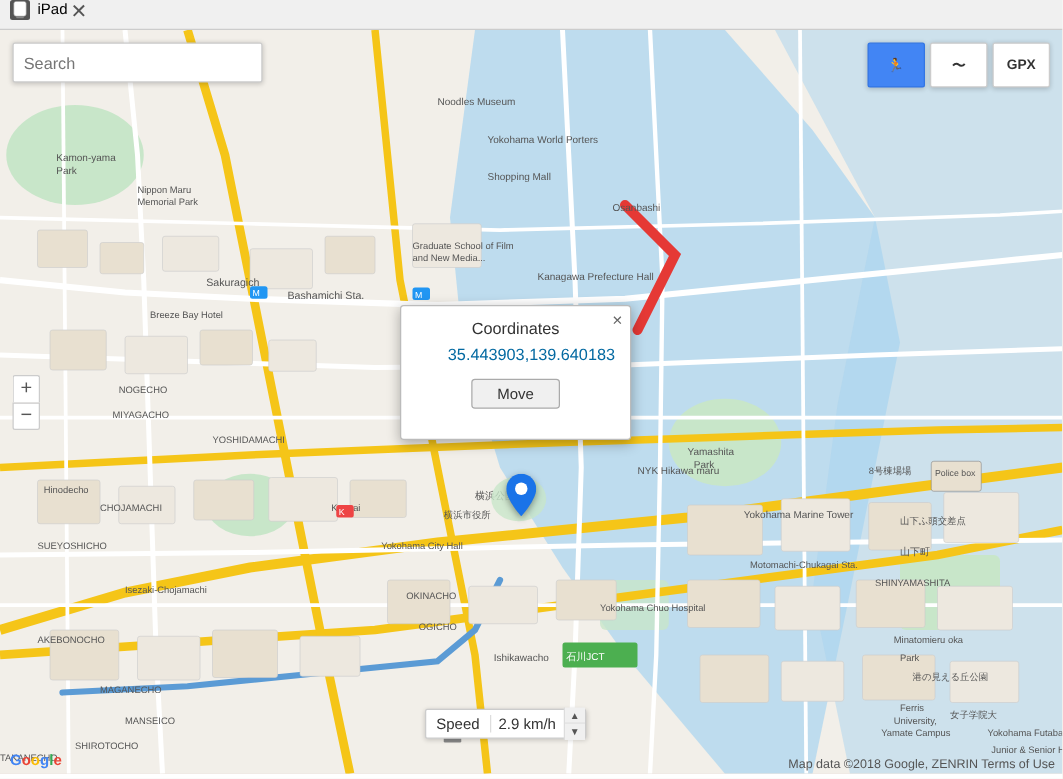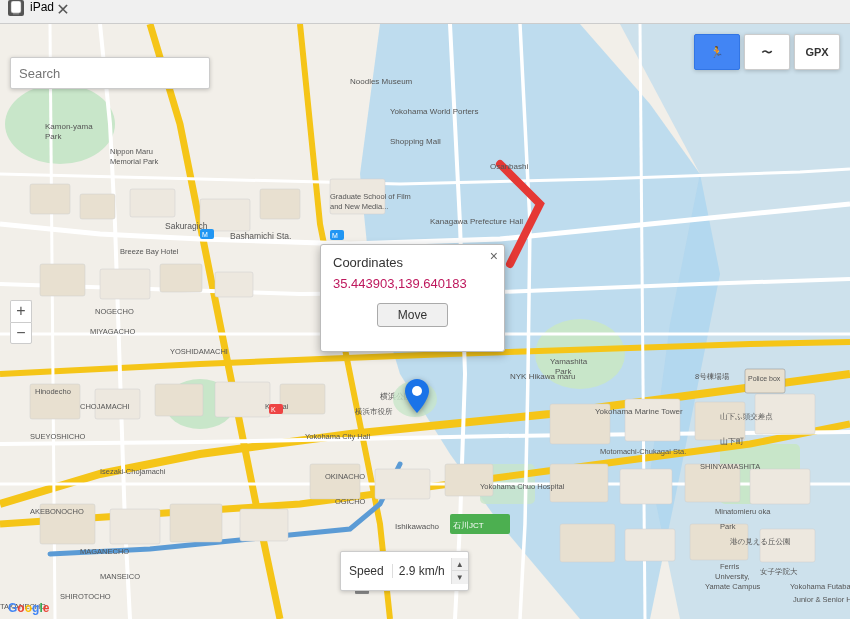--- a/index.html
+++ b/index.html
@@ -59,21 +59,20 @@
       width: 200px;
       height: 32px;
       background: white;
       border: 1px solid #ccc;
       border-radius: 2px;
       display: flex;
       align-items: center;
       padding: 0 8px;
       z-index: 10;
       box-shadow: 0 1px 4px rgba(0,0,0,0.2);
-      margin-top: 23px;
     }
     #search-input {
       border: none;
       outline: none;
       font-size: 13px;
       color: #777;
       width: 100%;
       background: transparent;
     }
 
@@ -125,27 +124,27 @@
       color: #666;
       background: none;
       border: none;
       line-height: 1;
     }
     #popup-title {
       font-size: 13px;
       font-weight: normal;
       color: #333;
       margin-bottom: 6px;
-      text-align: left;
+      text-align: center;
     }
     #popup-coords {
       font-size: 13px;
-      color: #be185d;
+      color: #0369a1;
       margin-bottom: 10px;
-      text-align: left;
+      text-align: right;
     }
     #popup-move-btn {
       display: block;
       margin: 12px auto;
       padding: 4px 20px;
       background: #f0f0f0;
       border: 1px solid #aaa;
       border-radius: 3px;
       cursor: pointer;
       font-size: 12px;
@@ -164,21 +163,21 @@
       position: absolute;
       bottom: 28px;
       left: 340px;
       display: flex;
       align-items: center;
       z-index: 10;
       background: white;
       border: 1px solid #ccc;
       border-radius: 2px;
       box-shadow: 0 1px 4px rgba(0,0,0,0.2);
-      height: 40px;
+      height: 24px;
     }
     #speed-label {
       padding: 0 8px;
       font-size: 12px;
       color: #333;
       border-right: 1px solid #ddd;
     }
     #speed-value {
       padding: 0 6px;
       font-size: 12px;
@@ -463,18 +462,19 @@
 
   <div id="speed-bar">
     <span id="speed-label">Speed</span>
     <span id="speed-value">2.9 km/h</span>
     <div id="speed-spinner">
       <button class="spinner-btn">▲</button>
       <button class="spinner-btn">▼</button>
     </div>
   </div>
 
+  <div id="attribution">Map data ©2018 Google, ZENRIN  Terms of Use</div>
 
   <div id="google-logo">
     <span class="g-blue">G</span><span class="g-red">o</span><span class="g-yellow">o</span><span class="g-blue">g</span><span class="g-green">l</span><span class="g-red">e</span>
   </div>
 
 </div>
 
 </body></html>

